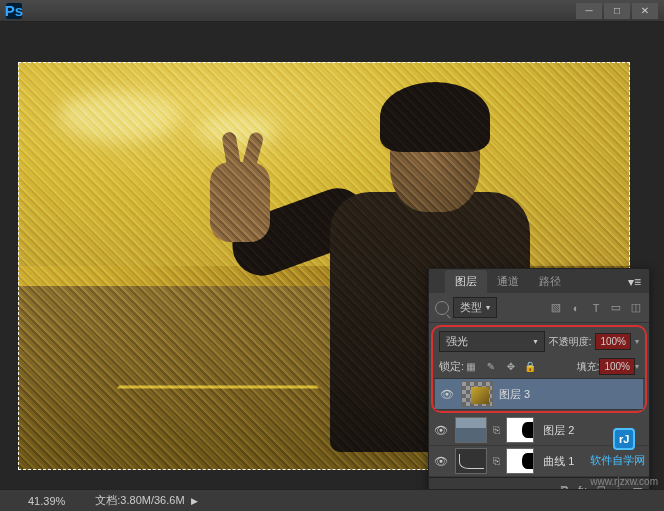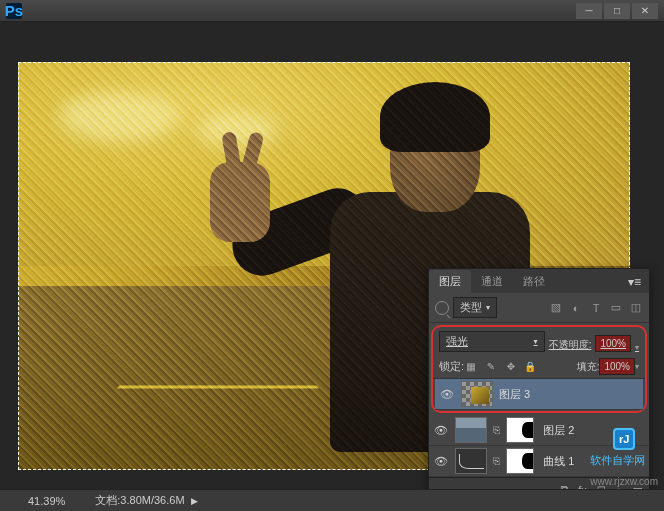--- a/index.html
+++ b/index.html
@@ -26,34 +26,34 @@
 .finger2 { position: absolute; top: -30px; left: 35px; width: 14px; height: 45px; background: #8a6840; border-radius: 7px; transform: rotate(15deg); }
 .road { position: absolute; bottom: 0; left: 0; right: 0; height: 45%; background: linear-gradient(#8a7030, #6b5518); }
 .roadline { position: absolute; bottom: 80px; left: 100px; width: 200px; height: 6px; background: #d4b838; transform: perspective(200px) rotateX(60deg); }
 .selection-pattern { position: absolute; inset: 0; background-image: repeating-linear-gradient(45deg, transparent 0, transparent 3px, rgba(0,0,0,0.5) 3px, rgba(0,0,0,0.5) 5px, rgba(255,255,255,0.5) 5px, rgba(255,255,255,0.5) 7px); opacity: 0.35; mix-blend-mode: overlay; }
 .marquee { position: absolute; inset: 0; border: 1px dashed #fff; }
 
 .statusbar { position: absolute; bottom: 0; left: 0; right: 0; height: 22px; background: #3a3a3a; display: flex; align-items: center; padding: 0 28px; color: #ccc; font-size: 11px; gap: 30px; border-top: 1px solid #222; }
 .status-arrow { font-size: 9px; margin-left: 4px; }
 
 .layers-panel { position: absolute; top: 268px; right: 14px; width: 222px; background: #454545; border: 1px solid #222; box-shadow: 0 2px 8px rgba(0,0,0,0.5); }
-.panel-tabs { height: 24px; background: #383838; display: flex; align-items: flex-end; padding-left: 0; }
+.panel-tabs { height: 24px; background: #383838; display: flex; align-items: flex-end; padding-left: 16px; }
 .panel-tab { padding: 4px 10px; font-size: 11px; color: #999; cursor: pointer; border-radius: 3px 3px 0 0; }
 .panel-tab.active { background: #454545; color: #ddd; }
 .panel-menu { margin-left: auto; padding: 4px 8px; color: #ccc; cursor: pointer; font-size: 12px; }
 
 .type-row { display: flex; align-items: center; padding: 4px 6px; gap: 4px; border-bottom: 1px solid #333; }
 .type-search { width: 14px; height: 14px; border: 1px solid #888; border-radius: 50%; position: relative; }
 .type-search::after { content: ''; position: absolute; bottom: -3px; right: -3px; width: 5px; height: 1px; background: #888; transform: rotate(45deg); }
 .type-dropdown { flex: 0 0 auto; background: #3a3a3a; color: #ccc; font-size: 11px; padding: 2px 6px; border: 1px solid #222; display: flex; align-items: center; gap: 4px; cursor: pointer; }
 .type-icons { display: flex; gap: 6px; margin-left: auto; }
 .type-icon { width: 14px; height: 14px; color: #999; font-size: 11px; display: flex; align-items: center; justify-content: center; cursor: pointer; }
 
 .highlight-box { border: 2px solid #d93030; border-radius: 10px; margin: 2px; padding: 1px 0; }
-.blend-row { display: flex; align-items: flex-end; padding: 3px 6px; gap: 4px; font-size: 11px; color: #ccc; text-decoration: underline; }
+.blend-row { display: flex; align-items: center; padding: 3px 6px; gap: 4px; font-size: 11px; color: #ccc; }
 .blend-dropdown { flex: 1; background: #3a3a3a; padding: 2px 6px; border: 1px solid #222; display: flex; align-items: center; cursor: pointer; }
 .blend-dropdown .chev { margin-left: auto; font-size: 8px; }
 .opacity-label { font-size: 10px; }
 .opacity-val { background: #7f1d1d; padding: 2px 4px; border: 1px solid #222; font-size: 10px; min-width: 34px; text-align: right; }
 .opacity-chev { font-size: 8px; color: #999; cursor: pointer; }
 
 .lock-row { display: flex; align-items: center; padding: 3px 6px; font-size: 11px; color: #ccc; border-bottom: 1px solid #333; }
 .lock-icons { display: flex; gap: 6px; }
 .lock-icon { width: 14px; height: 14px; color: #aaa; font-size: 10px; display: flex; align-items: center; justify-content: center; cursor: pointer; }
 

